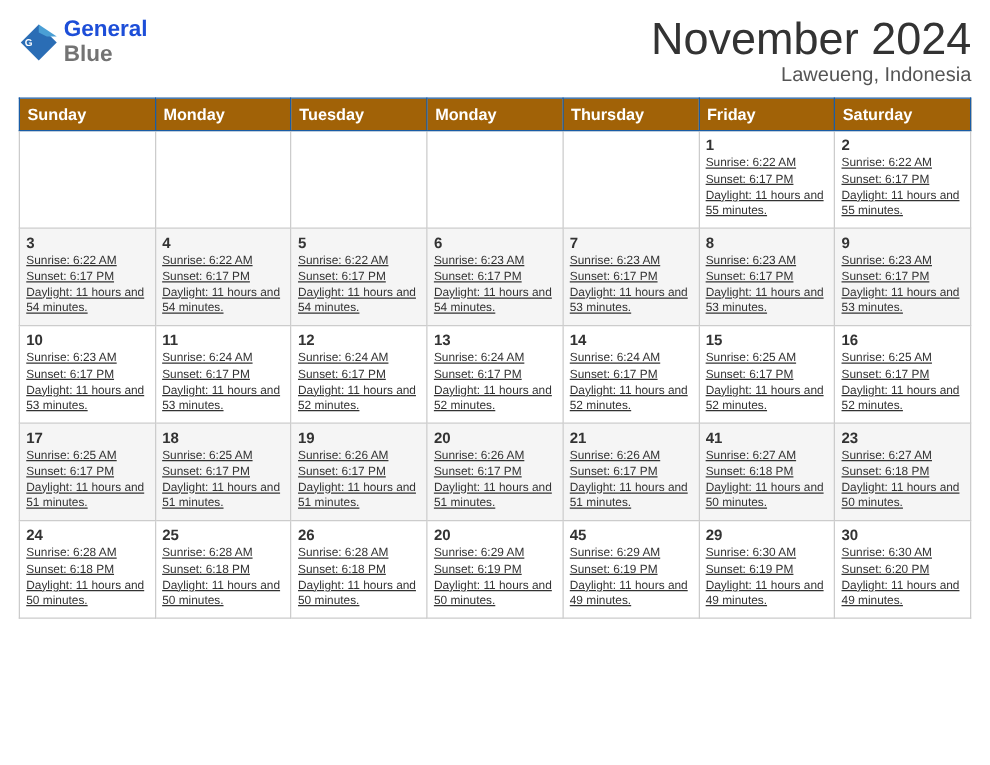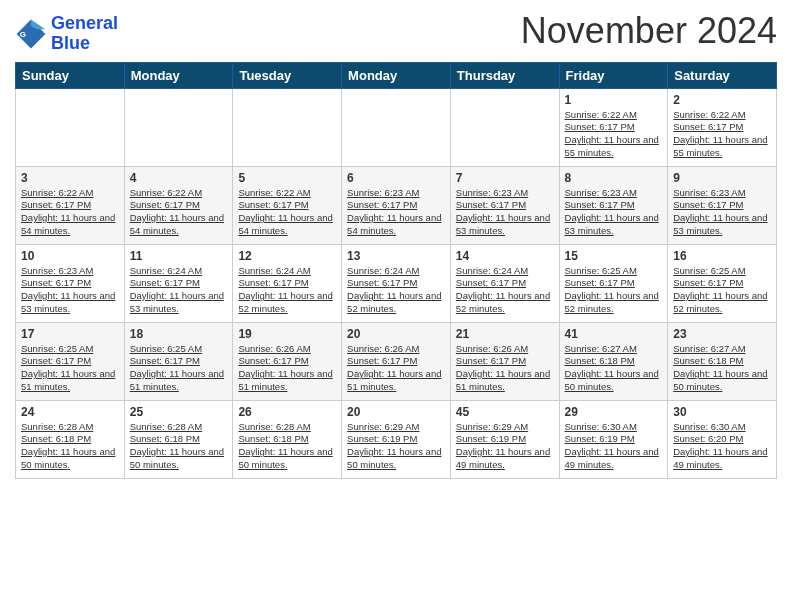--- a/index.html
+++ b/index.html
@@ -51,21 +51,21 @@
     .location {
       font-size: 16px;
       color: #555;
     }
     .calendar-table {
       width: 100%;
       border-collapse: collapse;
       table-layout: fixed;
     }
     .calendar-table th {
-      background-color: #0c4a6e;
+      background-color: #a16207;
       color: white;
       text-align: left;
       padding: 5px 6px;
       font-size: 13px;
       font-weight: bold;
       border: 1px solid #1a5da5;
     }
     .calendar-table td {
       border: 1px solid #ccc;
       vertical-align: top;
@@ -99,25 +99,26 @@
 <div class="page">
   <div class="header">
     <div class="logo">
       <svg class="logo-icon" viewBox="0 0 40 40">
         <polygon points="20,2 38,20 20,38 2,20" fill="#2a6db5"></polygon>
         <polygon points="20,2 38,14 28,14 20,10" fill="#4a9fd5"></polygon>
         <text x="6" y="24" font-size="10" fill="white" font-weight="bold">G</text>
       </svg>
       <div class="logo-text">
         <div><span>General</span></div>
-        <div><span style="color:#1d4ed8;">Blue</span></div>
+        <div><span style="color:#737373;">Blue</span></div>
       </div>
     </div>
     <div class="title-section">
       <div class="month-title">November 2024</div>
+      <div class="location">Laweueng, Indonesia</div>
     </div>
   </div>
 
   <table class="calendar-table">
     <thead>
       <tr>
         <th>Sunday</th>
         <th>Monday</th>
         <th>Tuesday</th>
         <th>Monday</th>

